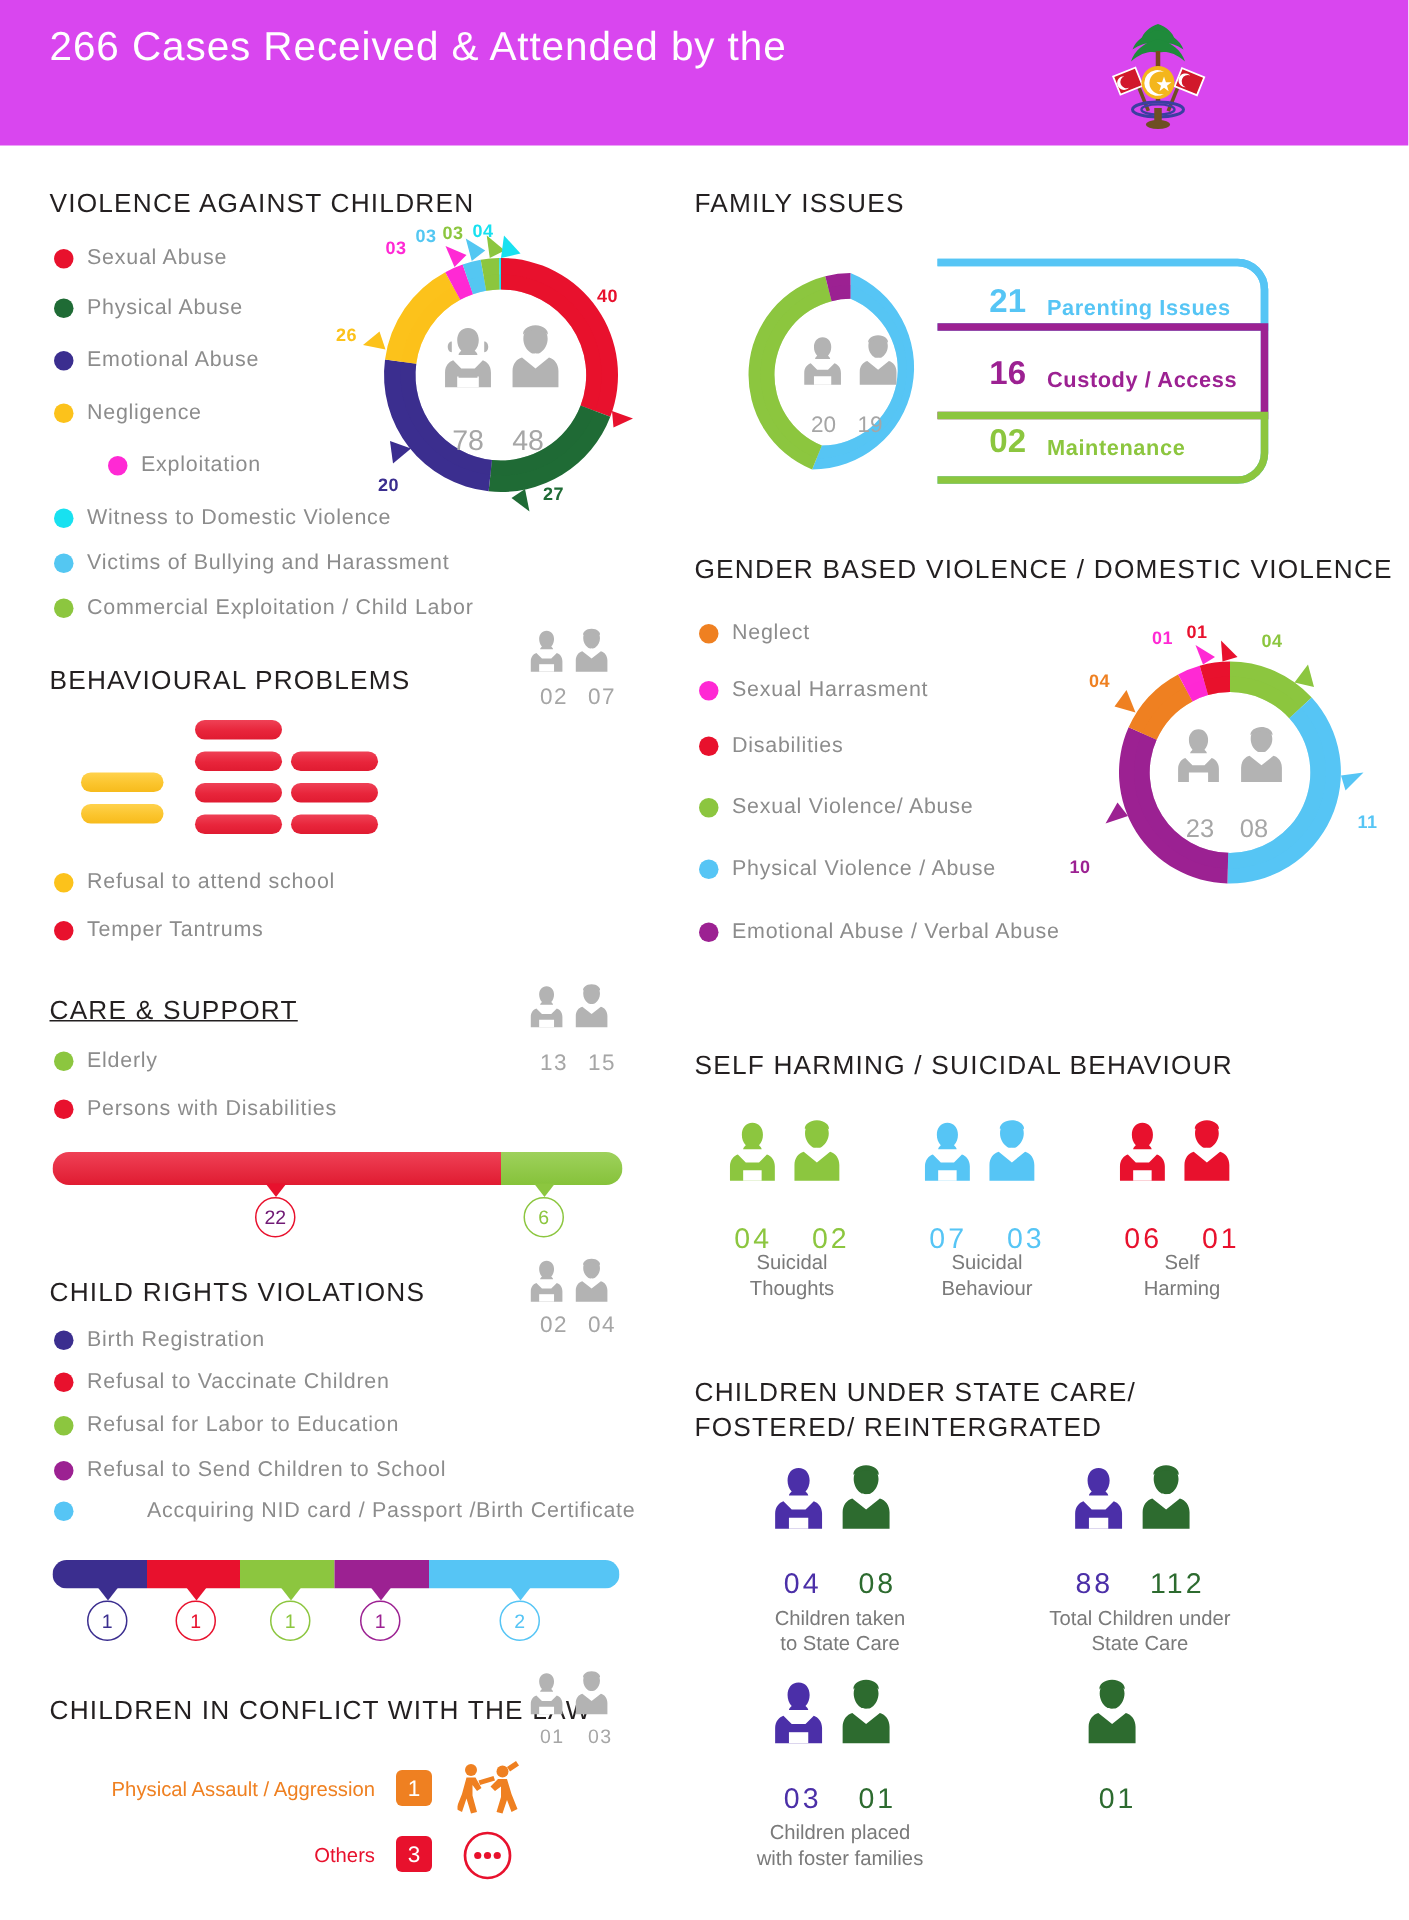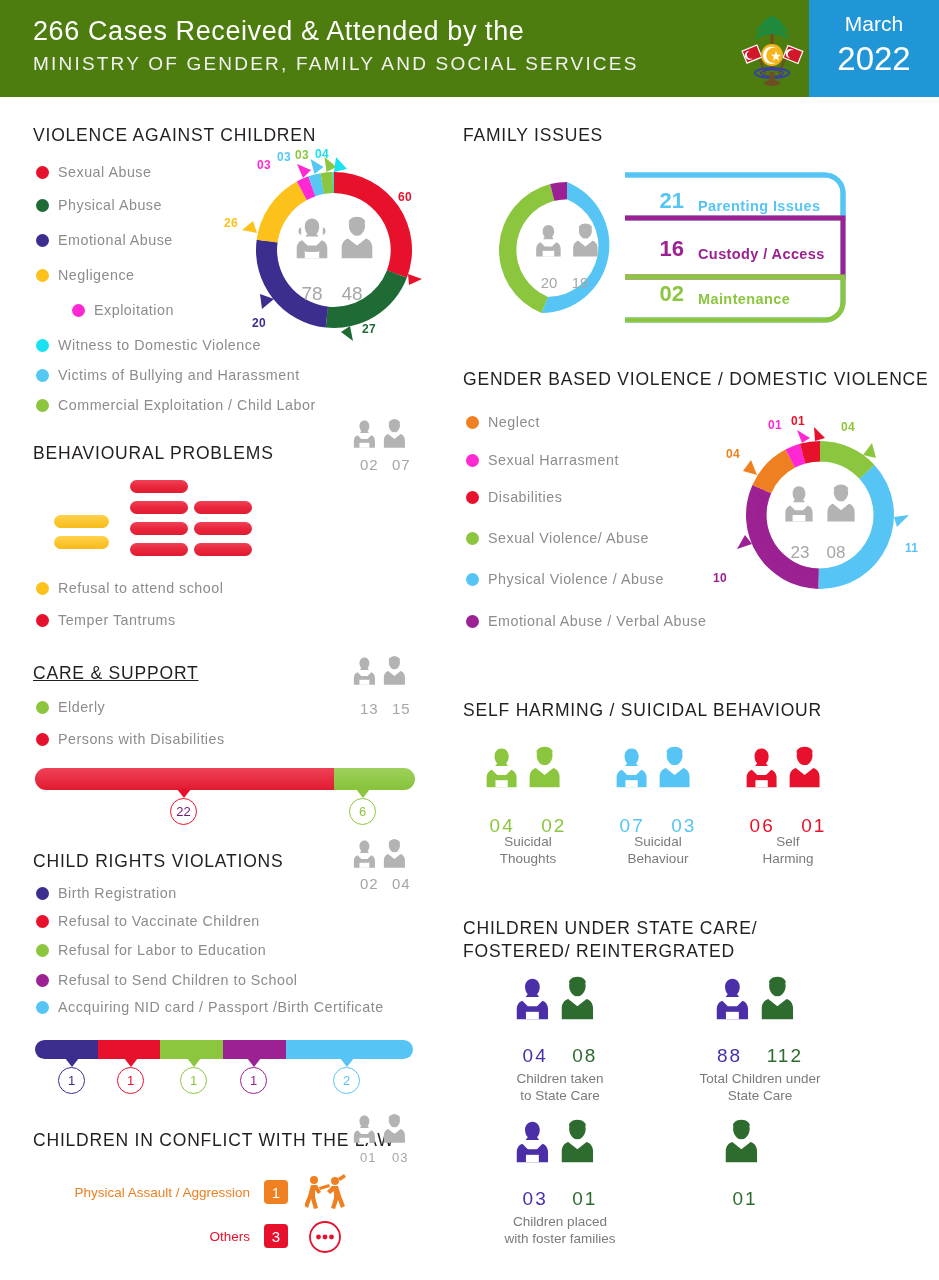--- a/index.html
+++ b/index.html
@@ -2,21 +2,21 @@
 <html><head>
 <meta charset="utf-8">
 <style>
   html,body{margin:0;padding:0;}
   body{
     width:939px;height:1280px;background:#ffffff;
     font-family:"Liberation Sans","DejaVu Sans",sans-serif;
     overflow:hidden;position:relative;
   }
   
-  .header{position:absolute;left:0;top:0;width:939px;height:97px;background:#4d7c0f;}
+  .header{position:absolute;left:0;top:0;width:939px;height:97px;background:#d946ef;}
   .hdr-title{position:absolute;left:33px;top:16px;color:#ffffff;font-size:27px;letter-spacing:.6px;font-weight:400;white-space:nowrap;}
   .hdr-sub{position:absolute;left:33px;top:53px;color:#f2f2f2;font-size:19px;letter-spacing:2.2px;font-weight:400;white-space:nowrap;}
   .hdr-date{position:absolute;right:0;top:0;width:130px;height:97px;background:#2196d6;}
   .hdr-month{position:absolute;left:0;top:12px;width:130px;text-align:center;color:#fff;font-size:21px;}
   .hdr-year{position:absolute;left:0;top:40px;width:130px;text-align:center;color:#fff;font-size:33px;}
   .crest{position:absolute;left:735px;top:8px;width:75px;height:82px;}
 
   
   .sec-title{position:absolute;color:#231f20;font-size:17.5px;letter-spacing:.8px;font-weight:400;white-space:nowrap;}
   .sec-title.wrap{white-space:normal;line-height:23px;}
@@ -47,21 +47,20 @@
 
   
   .stat{position:absolute;text-align:center;}
   .stat-nums{font-size:19px;letter-spacing:2px;margin-top:4px;}
 </style>
 </head>
 <body>
 
 <div class="header">
   <div class="hdr-title">266 Cases Received &amp; Attended by the</div>
-  <div class="hdr-sub">MINISTRY OF GENDER, FAMILY AND SOCIAL SERVICES</div>
   <div class="crest">
     <svg viewBox="0 0 75 82" width="75" height="82">
       <g>
         <path d="M37 8 C31 10 27 14 26 18 C29 16 33 15 37 16 C41 15 45 16 48 18 C47 14 43 10 37 8Z" fill="#1f8a3b"></path>
         <path d="M37 12 C29 14 22 19 20 25 C26 21 31 20 37 21 C43 20 48 21 54 25 C52 19 45 14 37 12Z" fill="#1f8a3b"></path>
         <path d="M37 18 C28 20 21 26 19 33 C26 27 31 26 37 27 C43 26 48 27 55 33 C53 26 46 20 37 18Z" fill="#1f8a3b"></path>
         <rect x="35.5" y="26" width="3" height="34" fill="#7a4a1e"></rect>
         <g transform="rotate(-22 37 45)">
             <rect x="22" y="34" width="2.4" height="28" fill="#6e4f23"></rect>
             <rect x="10" y="32" width="16" height="13" fill="#d1182b"></rect>
@@ -77,24 +76,20 @@
         <circle cx="37" cy="47" r="11" fill="#f4b61c"></circle>
         <path d="M41 40a7.6 7.6 0 1 0 0 14.6 8.6 8.6 0 1 1 0-14.6Z" fill="#fff"></path>
         <path d="M41 43l1.3 3.8H46l-3 2.3 1.1 3.7-3.1-2.3-3.1 2.3 1.1-3.7-3-2.3h3.7Z" fill="#fff"></path>
         <ellipse cx="37" cy="65" rx="17" ry="5" fill="none" stroke="#3b3fa0" stroke-width="2"></ellipse>
         <ellipse cx="37" cy="65" rx="11" ry="3.4" fill="none" stroke="#3b3fa0" stroke-width="1.6"></ellipse>
         <rect x="34.5" y="64" width="5" height="10" fill="#6e4f23"></rect>
         <ellipse cx="37" cy="75" rx="8" ry="3" fill="#6e4f23"></ellipse>
       </g>
     </svg>
   </div>
-  <div class="hdr-date">
-    <div class="hdr-month">March</div>
-    <div class="hdr-year">2022</div>
-  </div>
 </div>
 
 <div class="sec-title" style="left:33px;top:125px;">VIOLENCE AGAINST CHILDREN</div>
 
 <div class="legend-item" style="left:36px;top:164px;">
   <span class="legend-dot" style="background:#e8112d"></span>
   <span class="legend-label">Sexual Abuse</span>
 </div>
 <div class="legend-item" style="left:36px;top:197px;">
   <span class="legend-dot" style="background:#1f6b35"></span>
@@ -174,21 +169,21 @@
         <path d="M20 3c-6 0-9 4-9 9 0 4 2 8 5 10 1 1 2 1 4 1s3 0 4-1c3-2 5-6 5-10 0-5-3-9-9-9Z"></path>
         <path d="M11 9c3-4 15-4 18 0 1-3-3-7-9-7S10 6 11 9Z"></path>
         <path d="M10 26c-4 1-7 5-7 10v12h34V36c0-5-3-9-7-10l-10 8Z"></path>
         <path d="M17 25l3 6 3-6-3-2Z" fill="#fff"></path>
       </g>
       <text x="-22" y="50" font-family="Liberation Sans, sans-serif" font-size="19" fill="#a6a6a6" text-anchor="middle">78</text>
       <text x="18" y="50" font-family="Liberation Sans, sans-serif" font-size="19" fill="#a6a6a6" text-anchor="middle">48</text>
     </g>
   </svg>
 </div>
-<div class="lbl" style="left:398px;top:190px;color:#e8112d;">60</div>
+<div class="lbl" style="left:398px;top:190px;color:#e8112d;">40</div>
 <div class="lbl" style="left:362px;top:322px;color:#1f6b35;">27</div>
 <div class="lbl" style="left:252px;top:316px;color:#3b2e8f;">20</div>
 <div class="lbl" style="left:224px;top:216px;color:#fcc21b;">26</div>
 <div class="lbl" style="left:257px;top:158px;color:#ff29d4;">03</div>
 <div class="lbl" style="left:277px;top:150px;color:#54c7f2;">03</div>
 <div class="lbl" style="left:295px;top:148px;color:#8cc63f;">03</div>
 <div class="lbl" style="left:315px;top:147px;color:#18e1f0;">04</div>
 
 <div class="sec-title" style="left:463px;top:125px;">FAMILY ISSUES</div>
 
@@ -430,21 +425,21 @@
   <span class="legend-label">Refusal to Vaccinate Children</span>
 </div>
 <div class="legend-item" style="left:36px;top:942px;">
   <span class="legend-dot" style="background:#8cc63f"></span>
   <span class="legend-label">Refusal for Labor to Education</span>
 </div>
 <div class="legend-item" style="left:36px;top:972px;">
   <span class="legend-dot" style="background:#9c2192"></span>
   <span class="legend-label">Refusal to Send Children to School</span>
 </div>
-<div class="legend-item" style="left:36px;top:999px;">
+<div class="legend-item" style="left:36px;top:999px;gap:40px;">
   <span class="legend-dot" style="background:#56c5f5"></span>
   <span class="legend-label">Accquiring NID card / Passport /Birth Certificate</span>
 </div>
 
 <div class="cbar" style="left:35px;top:1040px;width:378px;height:19px;border-radius:10px;">
   <div class="cseg" style="width:16.6%;background:#3b2e8f;"></div>
   <div class="cseg" style="width:16.6%;background:#e8112d;"></div>
   <div class="cseg" style="width:16.6%;background:#8cc63f;"></div>
   <div class="cseg" style="width:16.6%;background:#9c2192;"></div>
   <div class="cseg" style="width:33.6%;background:#56c5f5;"></div>

